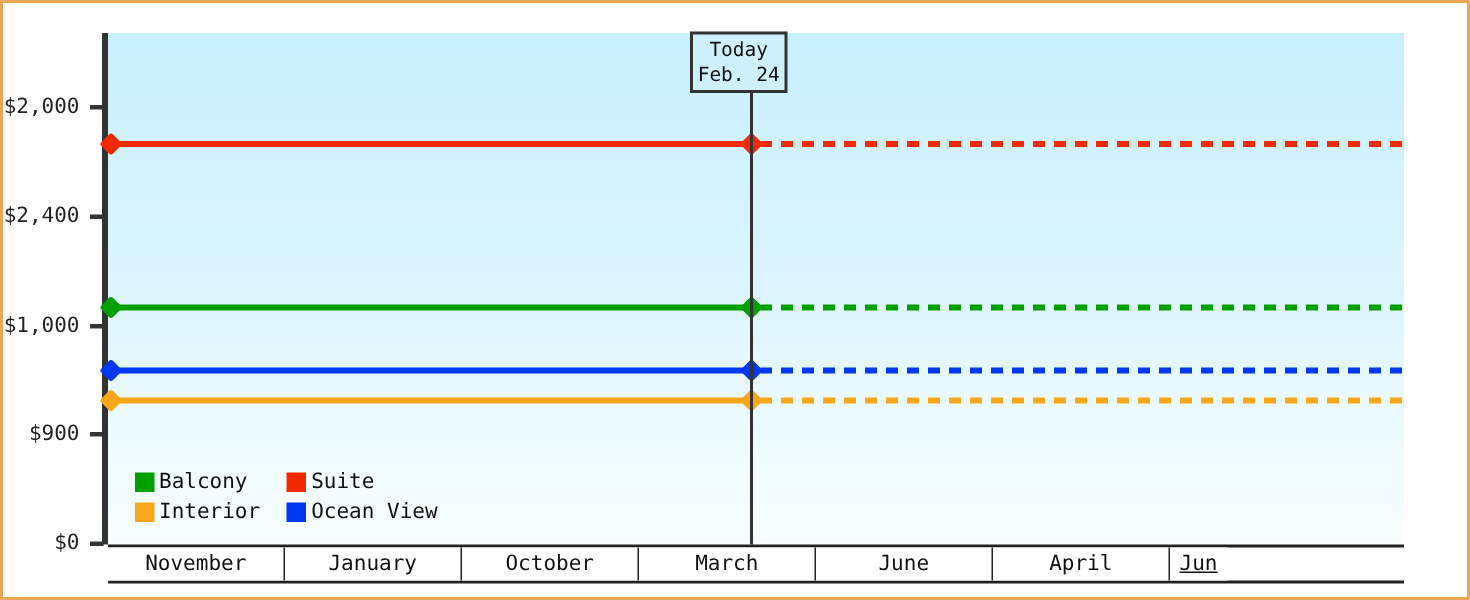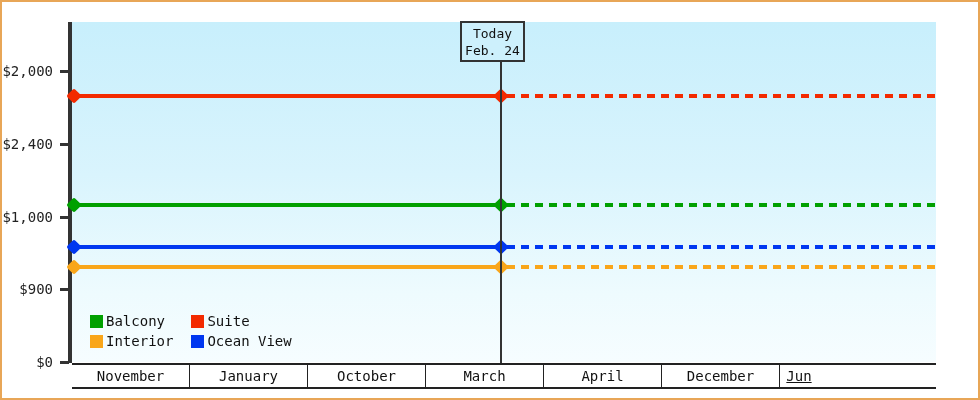--- a/index.html
+++ b/index.html
@@ -217,18 +217,18 @@
         <span class="legend-swatch" style="background: rgb(0, 55, 240);"></span>
         <span>Ocean View</span>
       </div>
     </div>
 
   <div id="x-axis" style="width: 864px;">
       <div class="month-cell" style="width: 118px;">November</div>
       <div class="month-cell" style="width: 118px;">January</div>
       <div class="month-cell" style="width: 118px;">October</div>
       <div class="month-cell" style="width: 118px; text-align: right;">March</div>
+      <div class="month-cell" style="width: 118px;">June</div>
       <div class="month-cell" style="width: 118px;">April</div>
-      <div class="month-cell" style="width: 118px;">December</div>
       <div class="month-cell" style="width: 38px; text-decoration: underline;">Jun</div>
     </div>
 
 </div>
 
 </body></html>

